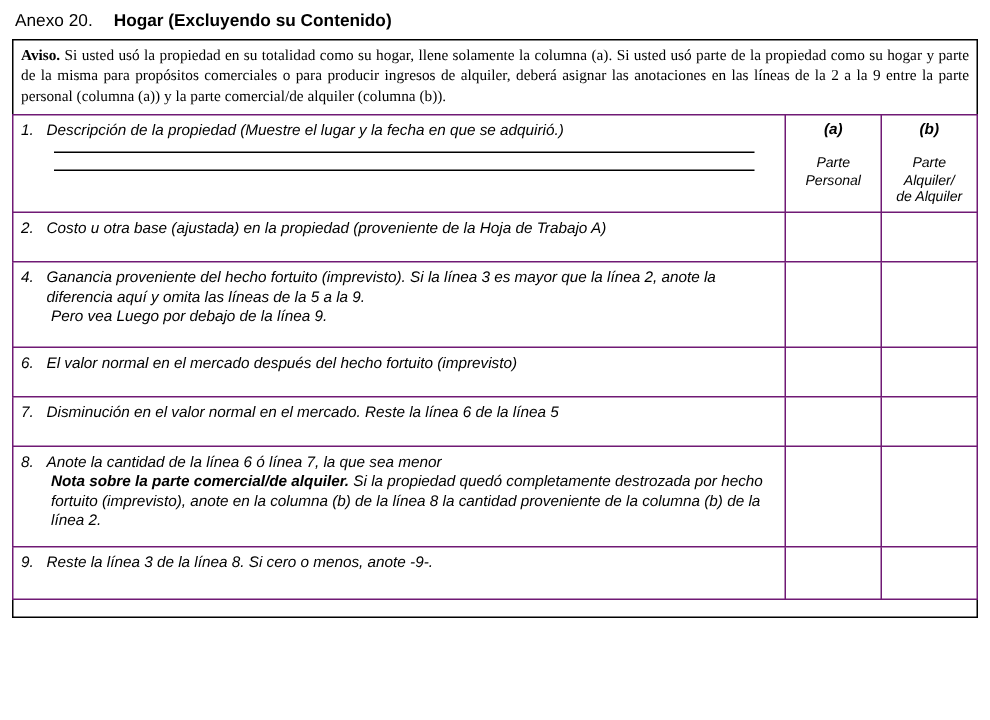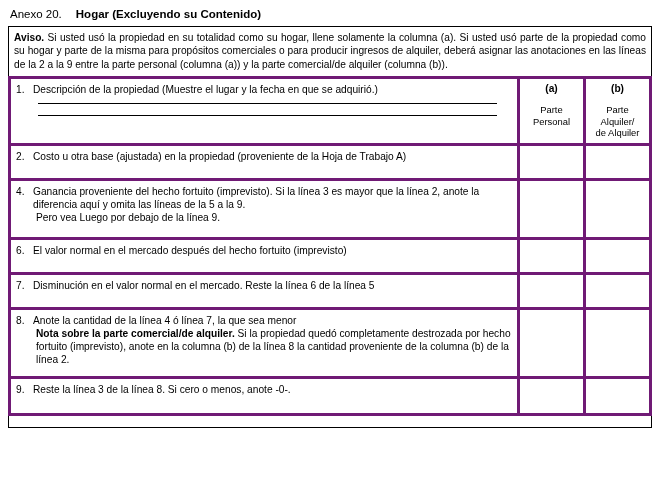--- a/index.html
+++ b/index.html
@@ -33,33 +33,35 @@
     font-weight: bold;
     margin-left: 14px;
   }
   .notice {
     border: 1px solid #000;
     border-bottom: none;
     padding: 4px 5px 5px 5px;
     font-size: 10.2px;
     line-height: 1.30;
     text-align: justify;
+    font-family: Liberation Serif, serif;
   }
   .notice b { font-weight: bold; }
 
   table.wk {
     border-collapse: collapse;
     width: 100%;
     table-layout: fixed;
   }
   table.wk td {
-    border: 3px solid #701a75;
+    border: 1px solid #701a75;
     vertical-align: top;
     font-size: 10.2px;
     line-height: 1.28;
+    font-style: italic;
   }
   td.desc {
     padding: 4px 6px 4px 5px;
   }
   td.col {
     width: 59px;
     padding: 0;
   }
   td.colhead {
     width: 59px;
@@ -168,30 +170,30 @@
     <tr>
       <td class="desc" style="height:24px">
         <span class="itemno">7.</span><span class="itemtxt">Disminución en el valor normal en el mercado. Reste la línea 6 de la línea 5</span>
       </td>
       <td class="col"></td>
       <td class="col"></td>
     </tr>
 
     <tr>
       <td class="desc" style="height:58px">
-        <span class="itemno">8.</span><span class="itemtxt">Anote la cantidad de la línea 4 ó línea 7, la que sea menor</span>
+        <span class="itemno">8.</span><span class="itemtxt">Anote la cantidad de la línea 6 ó línea 7, la que sea menor</span>
         <span class="indent"><b class="inl">Nota sobre la parte comercial/de alquiler.</b><span> Si la propiedad quedó completamente destrozada por hecho fortuito (imprevisto), anote en la columna (b) de la línea 8 la cantidad proveniente de la columna (b) de la línea 2.</span></span>
       </td>
       <td class="col"></td>
       <td class="col"></td>
     </tr>
 
     <tr>
       <td class="desc" style="height:26px">
-        <span class="itemno">9.</span><span class="itemtxt">Reste la línea 3 de la línea 8. Si cero o menos, anote -0-.</span>
+        <span class="itemno">9.</span><span class="itemtxt">Reste la línea 3 de la línea 8. Si cero o menos, anote -9-.</span>
       </td>
       <td class="col"></td>
       <td class="col"></td>
     </tr>
   </tbody>
     </table>
 
   <div class="footnote">
     
   </div>

